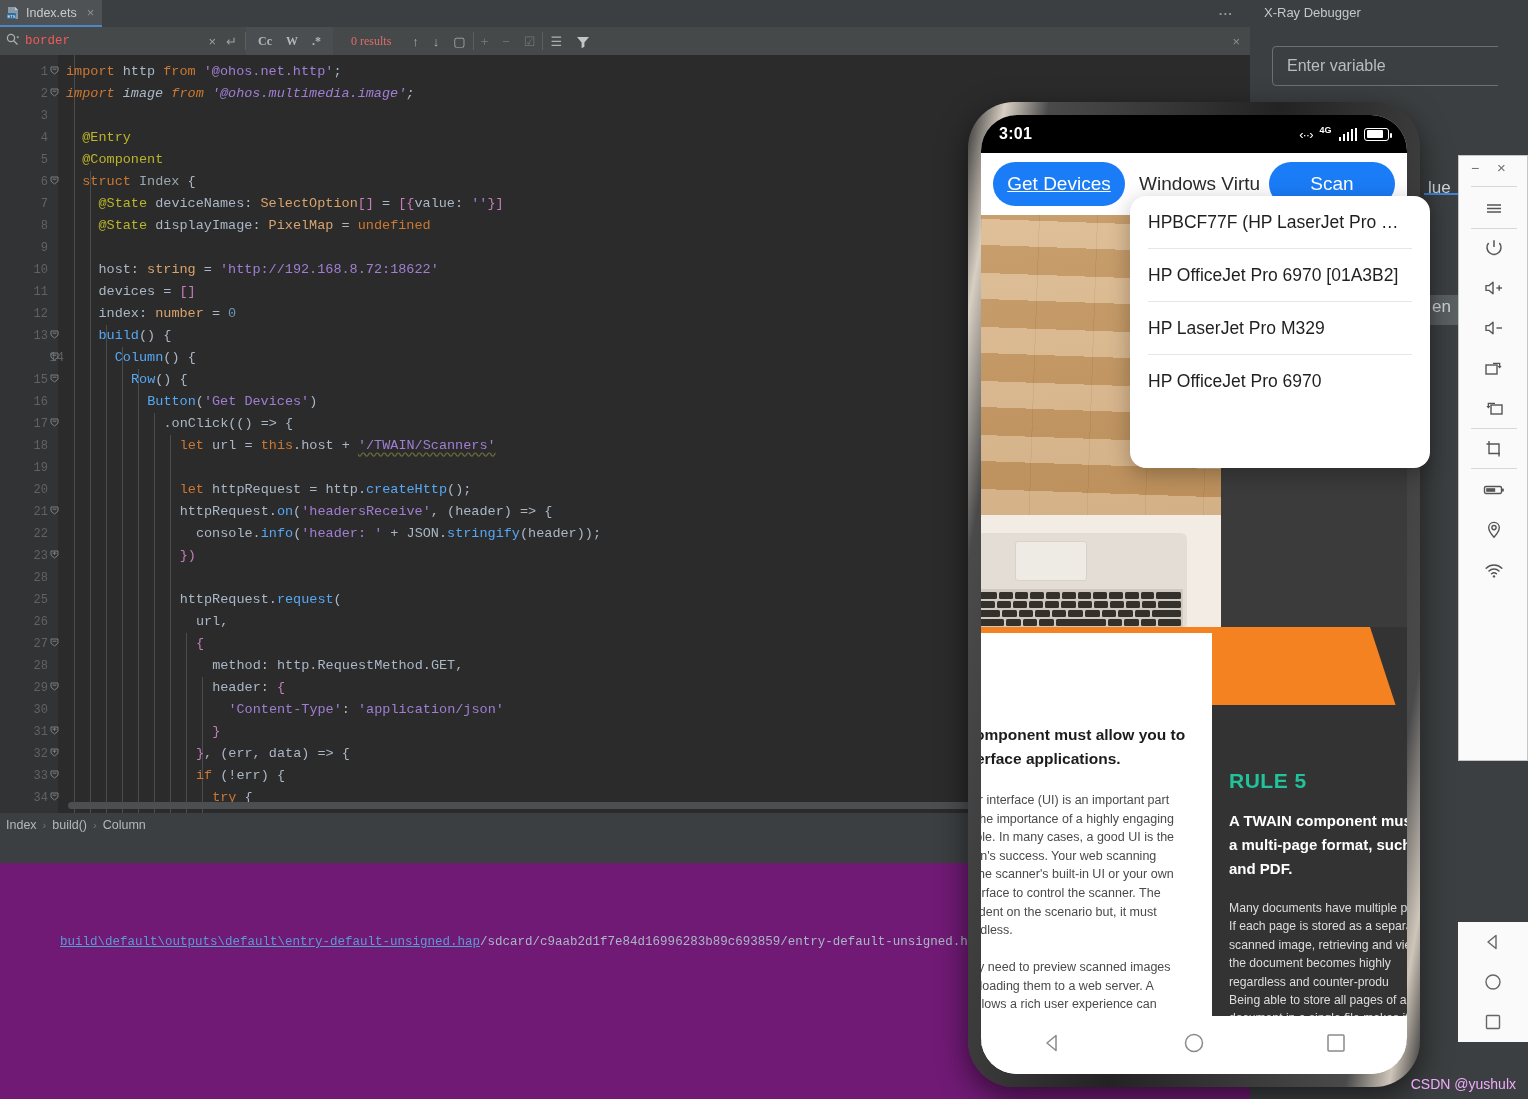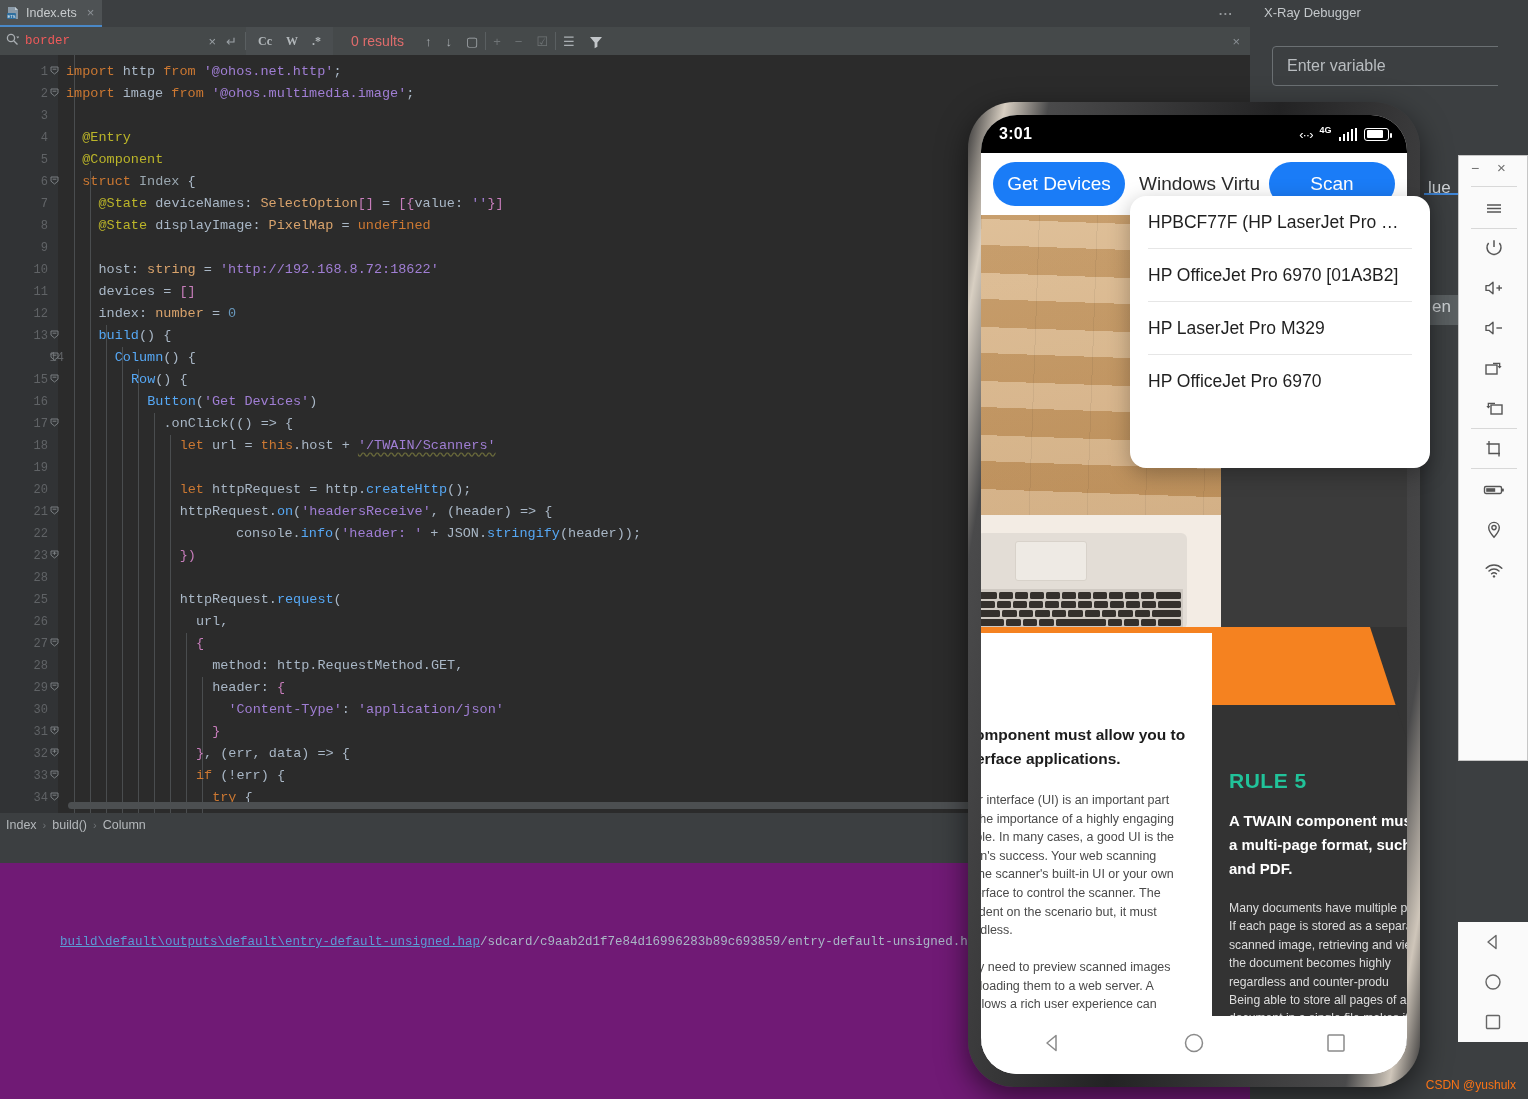--- a/index.html
+++ b/index.html
@@ -32,21 +32,21 @@
   .find-field { display:flex; align-items:center; width:245px; height:28px;
     background:#45494a; padding-left:6px; gap:6px; }
   .find-magnifier { color:#a9aeb2; font-size:12px; }
   .find-text { color:#f05a5a; font-size:12.5px; font-family:"Liberation Mono", monospace; }
   .find-x { color:#9aa0a5; font-size:13px; margin-left:auto; }
   .find-hist { color:#9aa0a5; font-size:13px; padding:0 8px 0 4px; }
   .sep { width:1px; height:18px; background:#5a5f61; }
   .optgrp { display:flex; align-items:center; gap:14px; padding:0 12px;
     background:#4a4e50; height:28px; }
   .opt { color:#b2b7ba; font-size:12px; font-weight:bold; font-family:"Liberation Serif", serif; }
-  .results { color:#e06c6c; font-size:14px; padding:0 14px 0 18px; }
+  .results { color:#e06c6c; font-size:12px; padding:0 14px 0 18px;font-family:Liberation Serif, serif; }
   .ibtn { color:#a9aeb2; font-size:13px; padding:0 7px; }
   .ibtn.dim { color:#6f7476; }
   .ibtn.filter { color:#c2c6c9; }
   .findbar-close { position:absolute; right:10px; top:7px; color:#8a9095; font-size:13px; }
 
   
   .editor { position:absolute; left:0; top:55px; width:1250px; height:758px;
     background:#2b2b2b; overflow:hidden; }
   .gutter { position:absolute; left:0; top:0; width:58px; height:100%;
     background:#313335; }
@@ -138,21 +138,21 @@
   .bars i { width:2.5px; background:#fff; }
   .batt { width:25px; height:13px; border:1.5px solid #fff; border-radius:3px; position:relative; padding:1.5px; }
   .batt::after { content:""; position:absolute; right:-4px; top:4px; width:2px; height:5px; background:#fff; border-radius:1px; }
   .batt i { display:block; height:100%; width:82%; background:#fff; border-radius:1px; }
 
   
   .app-bar { position:absolute; left:0; top:38px; width:100%; height:62px;
     background:#fff; display:flex; align-items:center; padding:0 12px; gap:10px; }
   .pill { background:#1a7cf7; color:#fff; border-radius:26px; height:44px;
     display:flex; align-items:center; justify-content:center; font-size:19px; }
-  .pill.get { width:132px; }
+  .pill.get { width:132px;text-decoration:underline; }
   .pill.scan { width:126px; margin-left:auto; }
   .sel-label { color:#2b2b2b; font-size:19px; flex:1; text-align:left; padding-left:4px;
     white-space:nowrap; overflow:hidden; }
 
   
   .photo { position:absolute; left:0; top:100px; width:100%; height:412px; overflow:hidden; }
   .wood { position:absolute; left:0; top:0; width:240px; height:300px;
     background:
       repeating-linear-gradient(92deg, rgba(0,0,0,.055) 0 1px, rgba(0,0,0,0) 1px 58px),
       repeating-linear-gradient(2deg, rgba(255,255,255,.22) 0 26px, rgba(150,105,58,.22) 26px 54px),
@@ -200,21 +200,21 @@
     background:#fff; border-radius:16px;
     box-shadow:0 6px 22px rgba(0,0,0,.28); overflow:hidden; }
   .dd-item { position:relative; height:52px; display:flex; align-items:center;
     padding:0 18px; font-size:17.5px; color:#1f1f1f; white-space:nowrap;
     overflow:hidden; }
   .dd-item.sel { background:#bfdcfb; color:#1a7cf7; border-radius:14px;
     margin:4px 6px; height:52px; }
   .dd-sep { height:1px; background:#e6e6e6; margin:0 18px; }
 
   
-  .watermark { position:absolute; right:12px; bottom:7px; color:#f97316; font-size:12px; }
+  .watermark { position:absolute; right:12px; bottom:7px; color:#f0abfc; font-size:14px; }
 </style>
 </head>
 <body>
 
 <div id="root">
 
   <div class="ide">
 
     <div class="tabbar">
       <div class="tab">
@@ -391,41 +391,41 @@
           <div class="indent-g" style="left: 106px; top: 270px; height: 490px;"></div>
           <div class="indent-g" style="left: 122px; top: 292px; height: 468px;"></div>
           <div class="indent-g" style="left: 138px; top: 314px; height: 446px;"></div>
           <div class="indent-g" style="left: 154px; top: 358px; height: 402px;"></div>
           <div class="indent-g" style="left: 170px; top: 380px; height: 380px;"></div>
           <div class="indent-g" style="left: 186px; top: 578px; height: 182px;"></div>
           <div class="indent-g" style="left: 202px; top: 622px; height: 138px;"></div>
         </div>
       <div class="code-area" id="code-area">
           <div class="cline" style="top: 6px; left: 8px;"><span class="k">import </span><span class="id">http </span><span class="k">from </span><span class="s">'@ohos.net.http'</span><span class="id">;</span></div>
-          <div class="cline" style="top: 28px; left: 8px;"><span class="k">import </span><span class="id">image </span><span class="k">from </span><span class="s">'@ohos.multimedia.image'</span><span class="id">;</span></div>
+          <div class="cline" style="top: 28px; left: 8px; font-style: italic;"><span class="k">import </span><span class="id">image </span><span class="k">from </span><span class="s">'@ohos.multimedia.image'</span><span class="id">;</span></div>
           <div class="cline" style="top: 50px; left: 8px;"></div>
           <div class="cline" style="top: 72px; left: 24.24px;"><span class="an">@Entry</span></div>
           <div class="cline" style="top: 94px; left: 24.24px;"><span class="an">@Component</span></div>
           <div class="cline" style="top: 116px; left: 24.24px;"><span class="k">struct </span><span class="cls">Index </span><span class="id">{</span></div>
           <div class="cline" style="top: 138px; left: 40.48px;"><span class="an">@State </span><span class="id">deviceNames: </span><span class="ty">SelectOption</span><span class="br">[]</span><span class="id"> = </span><span class="br">[{</span><span class="id">value: </span><span class="s">''</span><span class="br">}]</span></div>
           <div class="cline" style="top: 160px; left: 40.48px;"><span class="an">@State </span><span class="id">displayImage: </span><span class="ty">PixelMap</span><span class="id"> = </span><span class="k">undefined</span></div>
           <div class="cline" style="top: 182px; left: 40.48px;"></div>
           <div class="cline" style="top: 204px; left: 40.48px;"><span class="id">host: </span><span class="ty">string</span><span class="id"> = </span><span class="s">'http://192.168.8.72:18622'</span></div>
           <div class="cline" style="top: 226px; left: 40.48px;"><span class="id">devices = </span><span class="br">[]</span></div>
           <div class="cline" style="top: 248px; left: 40.48px; text-align: right;"><span class="id">index: </span><span class="ty">number</span><span class="id"> = </span><span class="nu">0</span></div>
           <div class="cline" style="top: 270px; left: 40.48px;"><span class="fn">build</span><span class="id">() {</span></div>
           <div class="cline" style="top: 292px; left: 56.72px;"><span class="fn">Column</span><span class="id">() {</span></div>
           <div class="cline" style="top: 314px; left: 72.96px;"><span class="fn">Row</span><span class="id">() {</span></div>
           <div class="cline" style="top: 336px; left: 89.2px;"><span class="fn">Button</span><span class="id">(</span><span class="s">'Get Devices'</span><span class="id">)</span></div>
           <div class="cline" style="top: 358px; left: 105.44px;"><span class="id">.onClick(() =&gt; {</span></div>
           <div class="cline" style="top: 380px; left: 121.68px;"><span class="k">let </span><span class="id">url = </span><span class="k">this</span><span class="id">.host + </span><span class="s wv">'/TWAIN/Scanners'</span></div>
           <div class="cline" style="top: 402px; left: 121.68px;"></div>
           <div class="cline" style="top: 424px; left: 121.68px;"><span class="k">let </span><span class="id">httpRequest = http.</span><span class="fn">createHttp</span><span class="id">();</span></div>
           <div class="cline" style="top: 446px; left: 121.68px;"><span class="id">httpRequest.</span><span class="fn">on</span><span class="id">(</span><span class="s">'headersReceive'</span><span class="id">, (header) =&gt; {</span></div>
-          <div class="cline" style="top: 468px; left: 137.92px; margin-left: 40px;"><span class="id">console.</span><span class="fn">info</span><span class="id">(</span><span class="s">'header: '</span><span class="id"> + JSON.</span><span class="fn">stringify</span><span class="id">(header));</span></div>
+          <div class="cline" style="top: 468px; left: 137.92px;"><span class="id">console.</span><span class="fn">info</span><span class="id">(</span><span class="s">'header: '</span><span class="id"> + JSON.</span><span class="fn">stringify</span><span class="id">(header));</span></div>
           <div class="cline" style="top: 490px; left: 121.68px;"><span class="br">})</span></div>
           <div class="cline" style="top: 512px; left: 121.68px;"></div>
           <div class="cline" style="top: 534px; left: 121.68px;"><span class="id">httpRequest.</span><span class="fn">request</span><span class="id">(</span></div>
           <div class="cline" style="top: 556px; left: 137.92px;"><span class="id">url,</span></div>
           <div class="cline" style="top: 578px; left: 137.92px;"><span class="br">{</span></div>
           <div class="cline" style="top: 600px; left: 154.16px;"><span class="id">method: http.RequestMethod.GET,</span></div>
           <div class="cline" style="top: 622px; left: 154.16px;"><span class="id">header: </span><span class="br">{</span></div>
           <div class="cline" style="top: 644px; left: 170.4px;"><span class="s">'Content-Type'</span><span class="id">: </span><span class="s">'application/json'</span></div>
           <div class="cline" style="top: 666px; left: 154.16px;"><span class="br">}</span></div>
           <div class="cline" style="top: 688px; left: 137.92px;"><span class="br">}</span><span class="id">, (err, data) =&gt; {</span></div>

